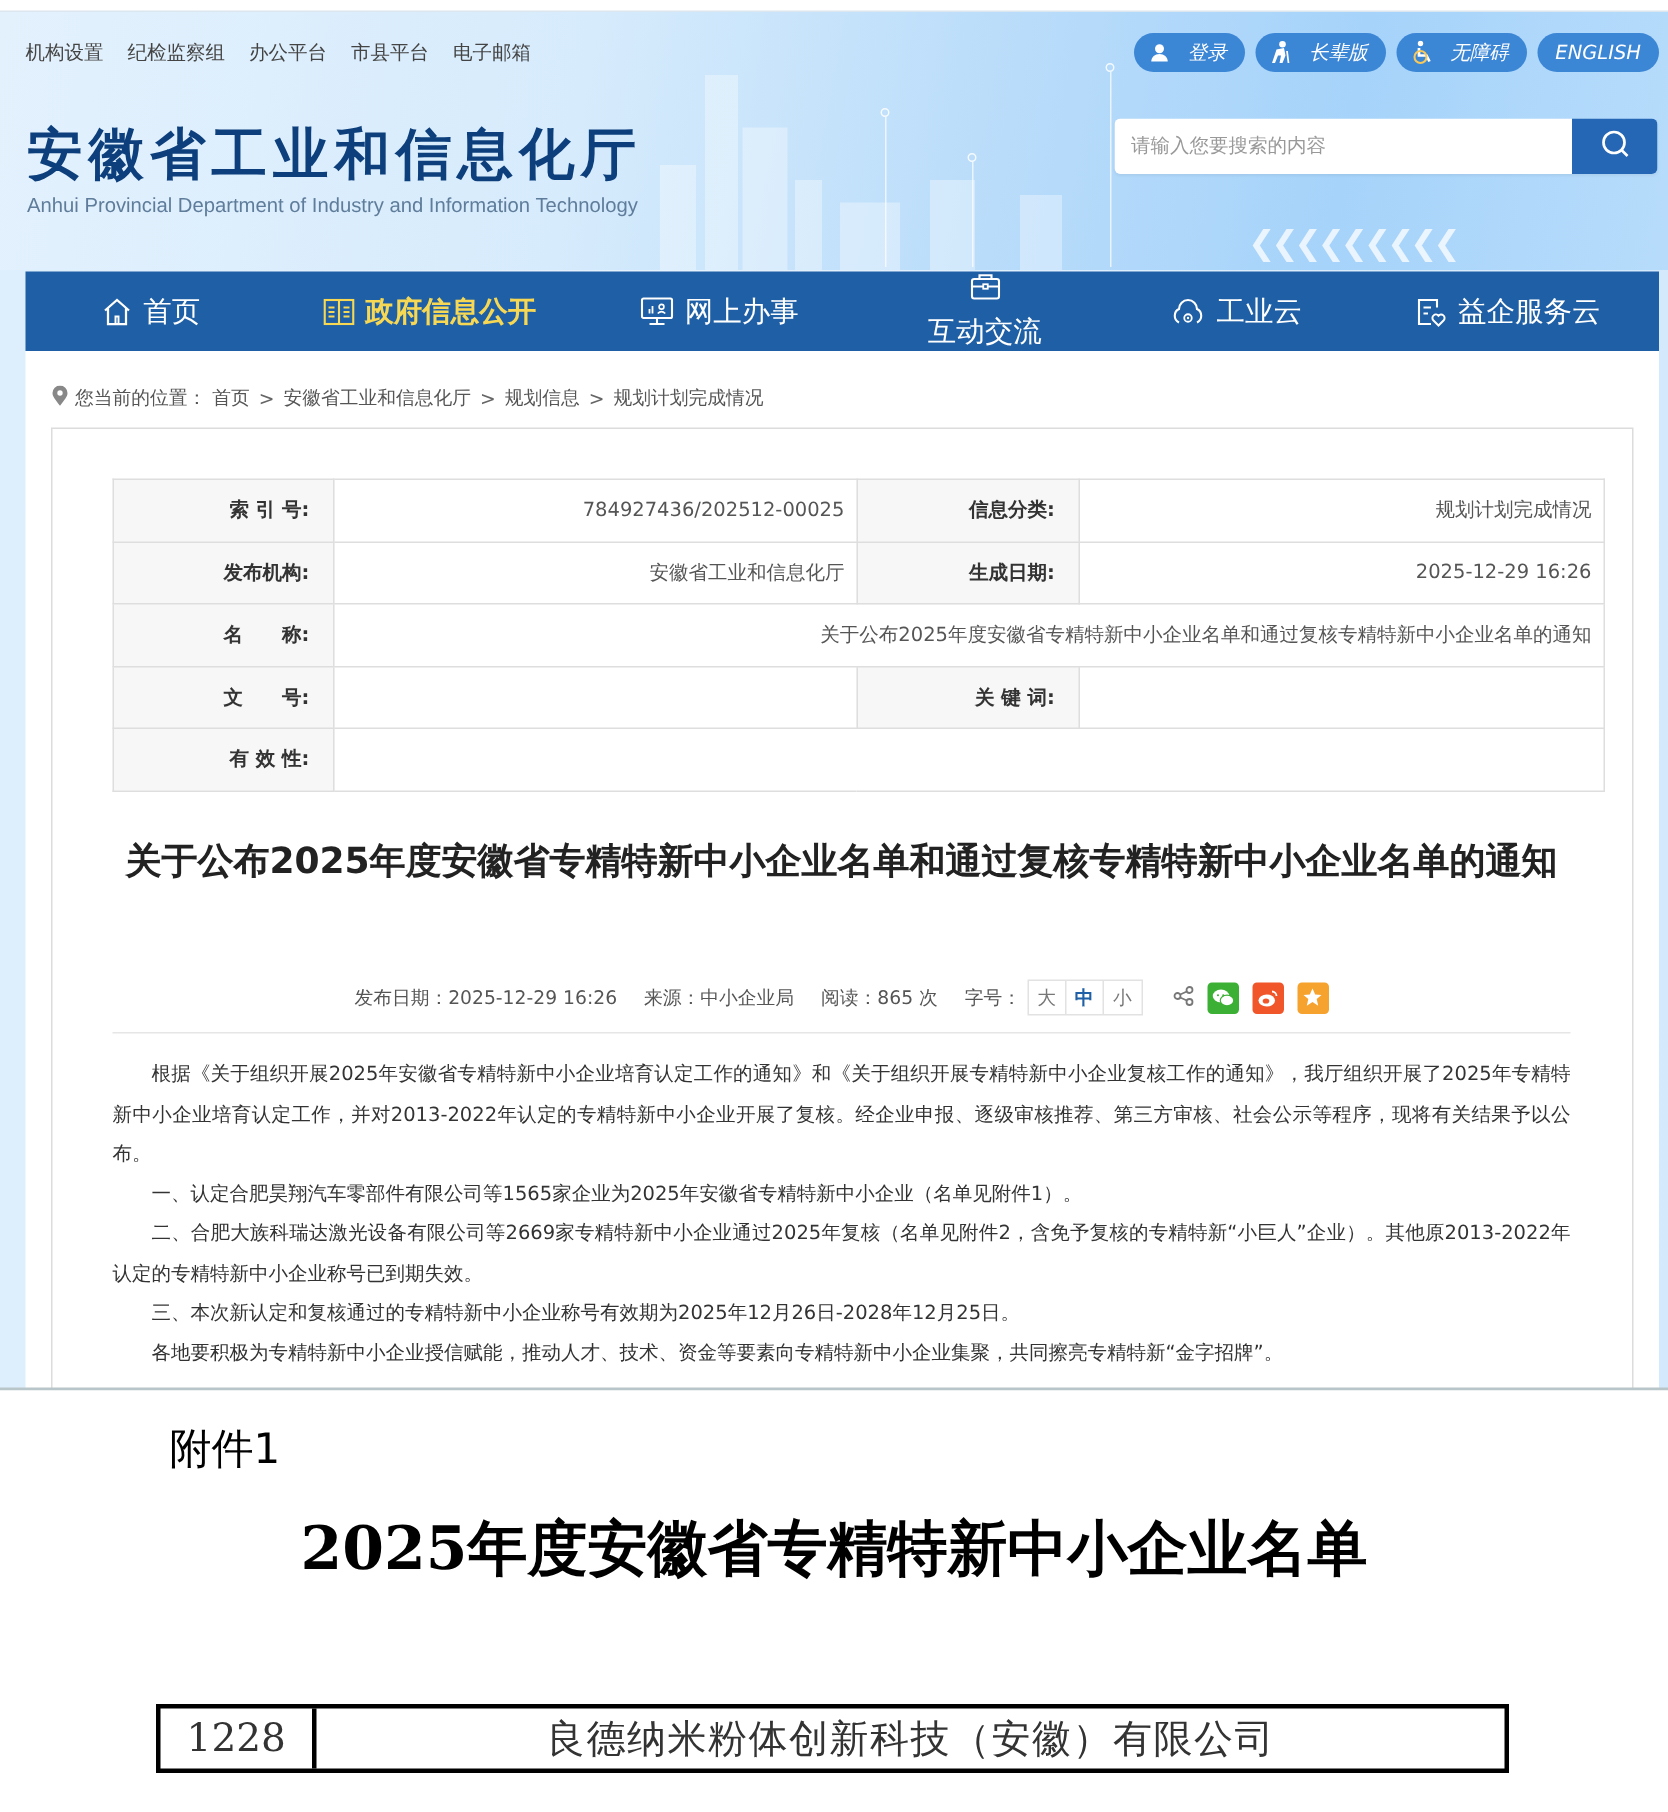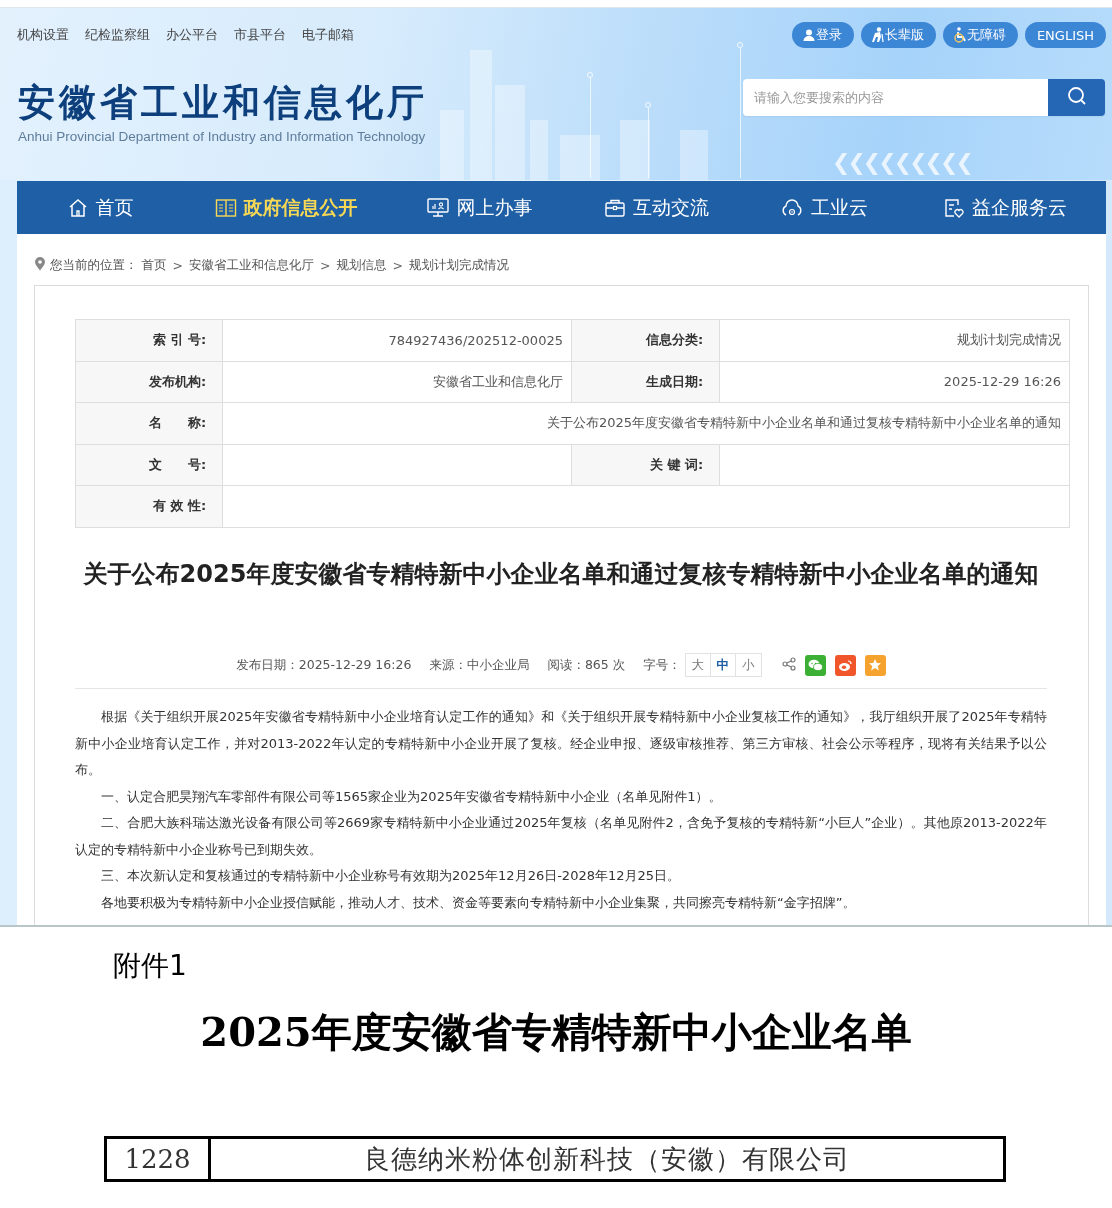--- a/index.html
+++ b/index.html
@@ -14,21 +14,21 @@
             background: linear-gradient(100deg, #e3f1fd 0%, #d6ebfc 35%, #b9dcfa 60%, #a6d3fa 80%, #b7dcfb 100%); }
   .banner .city { position: absolute; bottom: 0; background: rgba(255,255,255,0.35); }
   .banner .circuit { position: absolute; width: 1px; background: rgba(255,255,255,0.7); }
   .banner .dot { position: absolute; width: 6px; height: 6px; border: 1px solid rgba(255,255,255,0.85); border-radius: 50%; }
   .chevrons { position: absolute; left: 832px; top: 142px; font-size: 22px; letter-spacing: -3px; color: rgba(255,255,255,0.75); font-weight: bold; font-family: "DejaVu Sans", sans-serif; }
 
   .top-links { position: absolute; left: 17px; top: 18px; display: flex; gap: 16px; font-size: 13px; color: #444; }
   .top-links span { cursor: pointer; }
 
   .util-buttons { position: absolute; right: 6px; top: 14px; display: flex; gap: 7px; }
-  .pill { height: 26px; border-radius: 13px; background: #3c86d6; color: #fff; font-size: 13px; display: flex; align-items: center; padding: 0 12px 0 10px; gap: 0; }
+  .pill { height: 26px; border-radius: 13px; background: #3c86d6; color: #fff; font-size: 13px; display: flex; align-items: center; padding: 0 12px 0 10px; gap: 12px; font-style: italic; }
   .pill svg { display: block; }
 
   .logo-cn { position: absolute; left: 18px; top: 70px; font-size: 37px; font-weight: bold; color: #0d3f7c; letter-spacing: 4px; font-family: "DejaVu Sans", sans-serif; }
   .logo-en { position: absolute; left: 18px; top: 121px; font-size: 13.5px; color: #5f7d9b; font-family: Liberation Sans, sans-serif; }
 
   .search { position: absolute; left: 743px; top: 79px; width: 362px; height: 37px; display: flex; border-radius: 4px; overflow: hidden; box-shadow: 0 1px 2px rgba(0,0,0,0.05); }
   .search input { flex: 1; border: none; outline: none; padding-left: 11px; font-size: 13px; color: #333; background: #fff; font-family: "DejaVu Sans", sans-serif; }
   .search input::placeholder { color: #999; }
   .search-btn { width: 57px; background: #2566b5; display: flex; align-items: center; justify-content: center; }
 
@@ -181,21 +181,21 @@
         <svg width="24" height="22" viewBox="0 0 24 22">
             <rect x="2" y="2" width="20" height="13" rx="1" stroke="#fff" stroke-width="1.4" fill="none"></rect>
             <path d="M12 15 V19 M7 19 H17" stroke="#fff" stroke-width="1.4"></path>
             <path d="M7 12 V9 M9 12 V7" stroke="#fff" stroke-width="1.2"></path>
             <circle cx="15" cy="7.5" r="1.6" stroke="#fff" stroke-width="1.1" fill="none"></circle>
             <path d="M12.5 12 Q15 9.5 17.5 12" stroke="#fff" stroke-width="1.1" fill="none"></path>
           </svg>
       </span>
       <span>网上办事</span>
     </div>
-    <div class="nav-item" style="width:175px;">
+    <div class="nav-item" style="width:175px;flex-direction:column;">
       <span>
         <svg width="22" height="20" viewBox="0 0 22 20">
             <rect x="2" y="5" width="18" height="13" rx="1.5" stroke="#fff" stroke-width="1.4" fill="none"></rect>
             <path d="M7 5 V2.5 H15 V5 M2 10 H20" stroke="#fff" stroke-width="1.4" fill="none"></path>
             <rect x="9.5" y="8.5" width="3" height="3" stroke="#fff" stroke-width="1.2" fill="#1f5fa5"></rect>
           </svg>
       </span>
       <span>互动交流</span>
     </div>
     <div class="nav-item" style="width:160px;">

